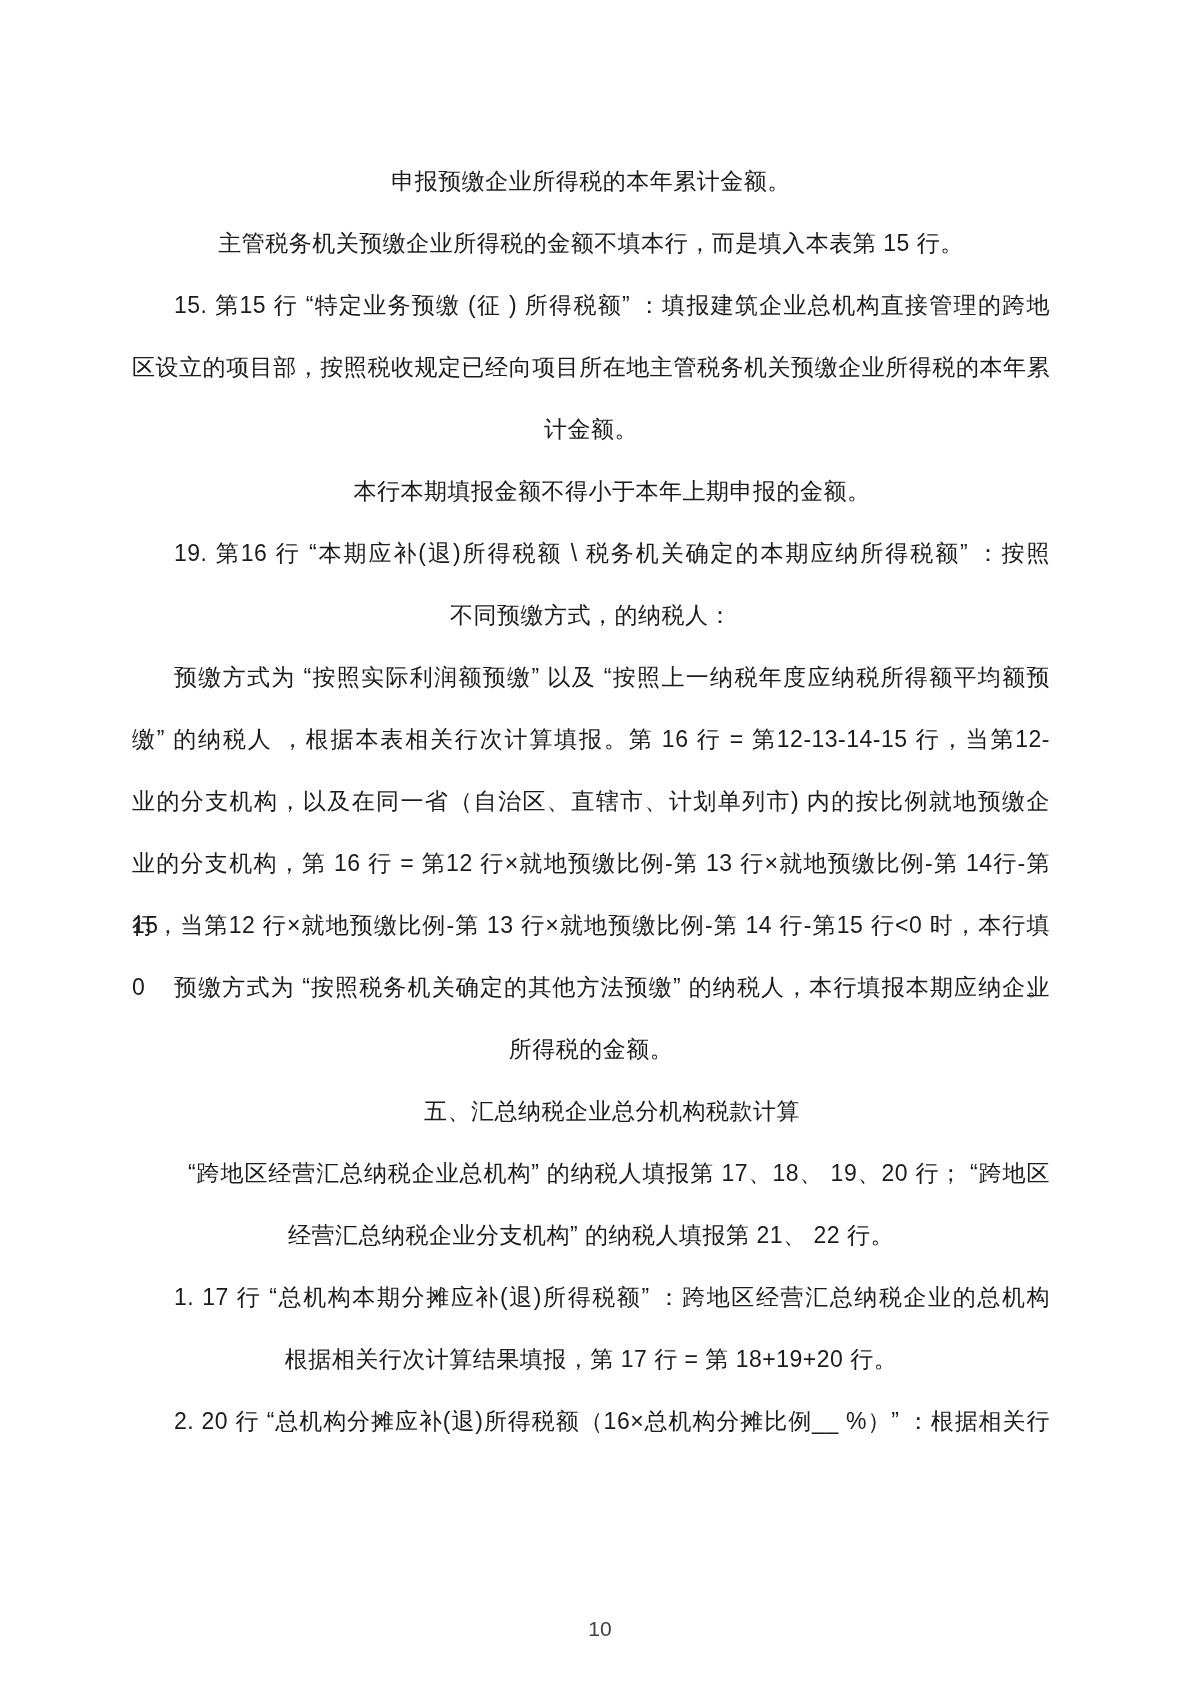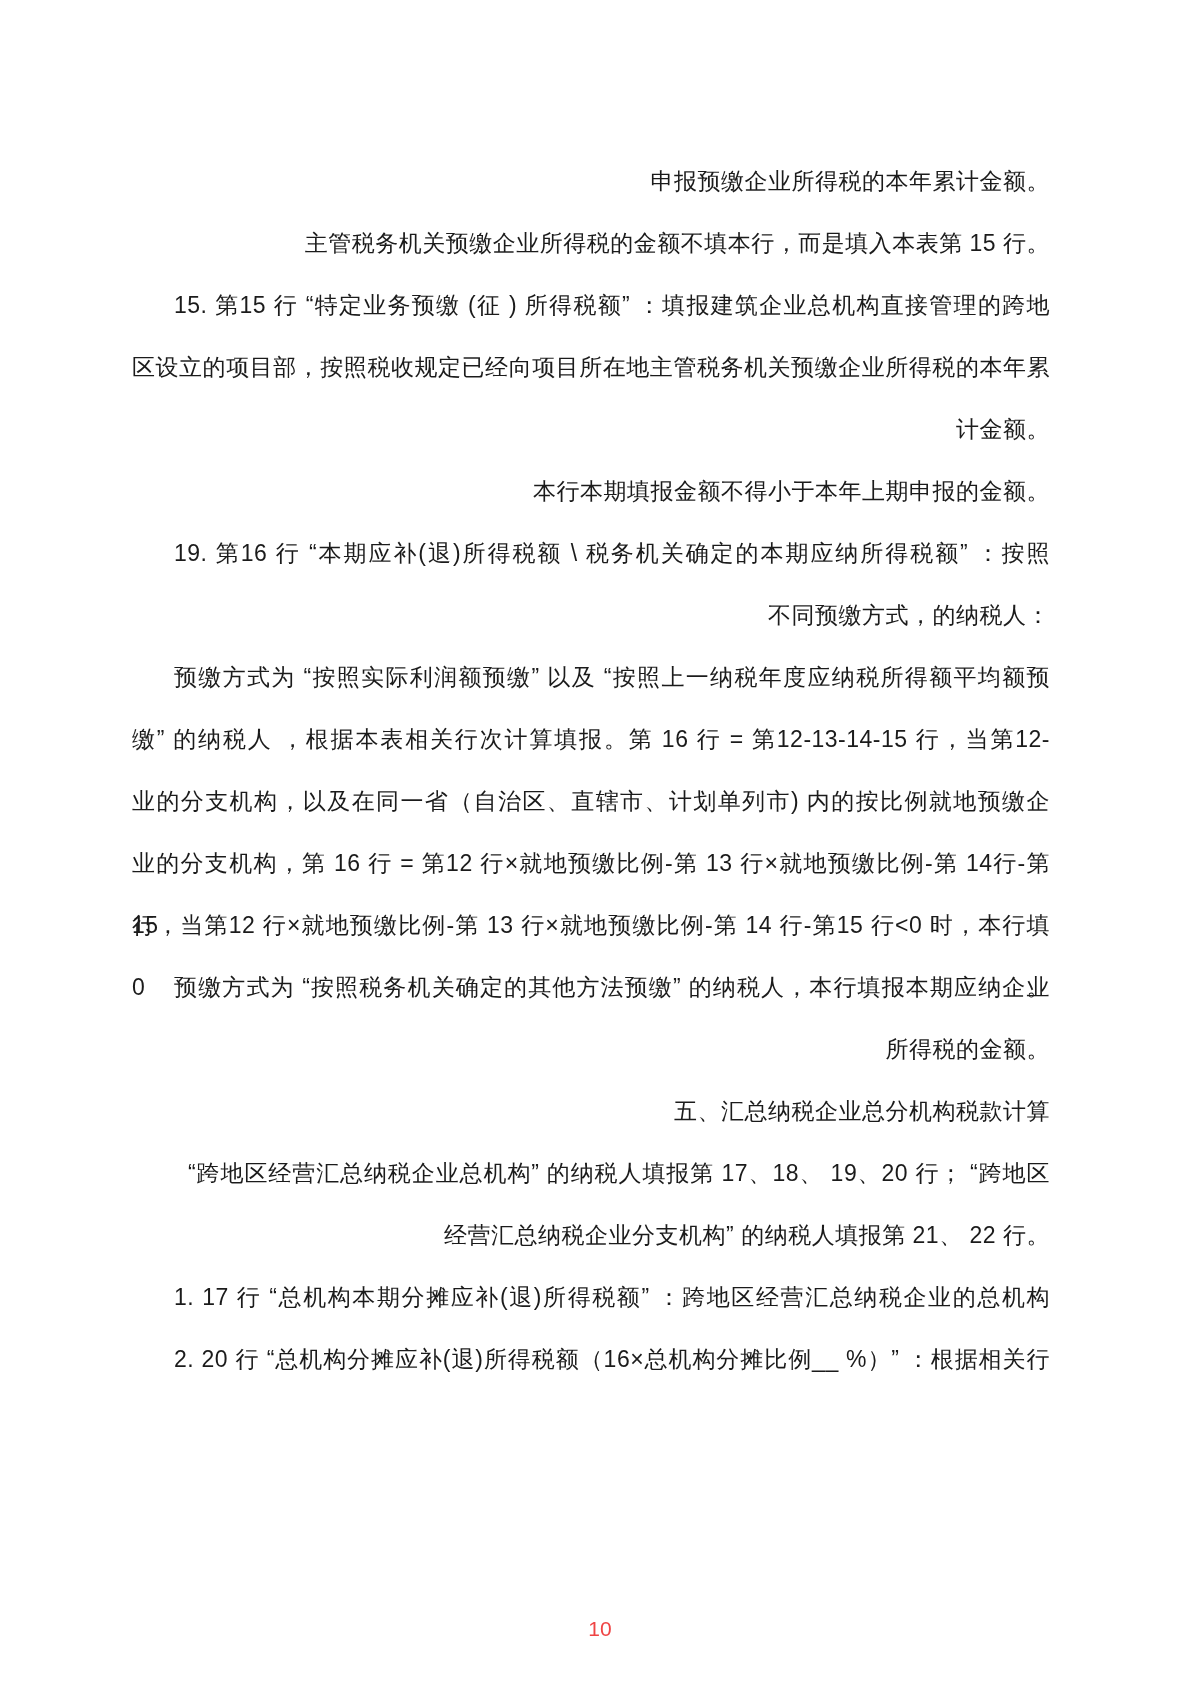--- a/index.html
+++ b/index.html
@@ -20,41 +20,41 @@
     position: absolute;
     left: 132px;
     top: 150px;
     width: 918px;
   }
   .line {
     height: 62px;
     line-height: 62px;
     font-size: 23px;
     letter-spacing: 0.5px;
-    text-align: right;
+    text-align: center;
     box-sizing: border-box;
     width: 100%;
   }
   
   .line.j {
     text-align: justify;
     text-align-last: justify;
   }
   
   .line.ind  { padding-left: 42px; }
   .line.ind-lg { padding-left: 56px; }
   .page-number {
     position: absolute;
     left: 0;
     top: 1608px;
     width: 100%;
     text-align: center;
     font-size: 21px;
     line-height: 42px;
-    color: #ef4444;
+    color: #404040;
   }
 </style>
 </head>
 <body>
 
 <div class="page">
   <div class="content">
     <div class="line">申报预缴企业所得税的本年累计金额。</div>
     <div class="line">主管税务机关预缴企业所得税的金额不填本行，而是填入本表第 15 行。</div>
     <div class="line ind j">15. 第15 行 “特定业务预缴 (征 ) 所得税额” ：填报建筑企业总机构直接管理的跨地</div>
@@ -67,16 +67,17 @@
     <div class="line j">缴” 的纳税人 ，根据本表相关行次计算填报。第 16 行 = 第12-13-14-15 行，当第12-</div>
     <div class="line j">业的分支机构，以及在同一省（自治区、直辖市、计划单列市) 内的按比例就地预缴企</div>
     <div class="line j">业的分支机构，第 16 行 = 第12 行×就地预缴比例-第 13 行×就地预缴比例-第 14行-第 15</div>
     <div class="line j">行，当第12 行×就地预缴比例-第 13 行×就地预缴比例-第 14 行-第15 行&lt;0 时，本行填 0。</div>
     <div class="line ind j">预缴方式为 “按照税务机关确定的其他方法预缴” 的纳税人，本行填报本期应纳企业</div>
     <div class="line">所得税的金额。</div>
     <div class="line ind">五、汇总纳税企业总分机构税款计算</div>
     <div class="line ind-lg j">“跨地区经营汇总纳税企业总机构” 的纳税人填报第 17、18、 19、20 行； “跨地区</div>
     <div class="line">经营汇总纳税企业分支机构” 的纳税人填报第 21、 22 行。</div>
     <div class="line ind j">1. 17 行 “总机构本期分摊应补(退)所得税额” ：跨地区经营汇总纳税企业的总机构</div>
+    <div class="line">根据相关行次计算结果填报，第 17 行 = 第 18+19+20 行。</div>
     <div class="line ind j">2. 20 行 “总机构分摊应补(退)所得税额（16×总机构分摊比例__ %）” ：根据相关行</div>
   </div>
   <div class="page-number">10</div>
 </div>
 
 </body></html>

